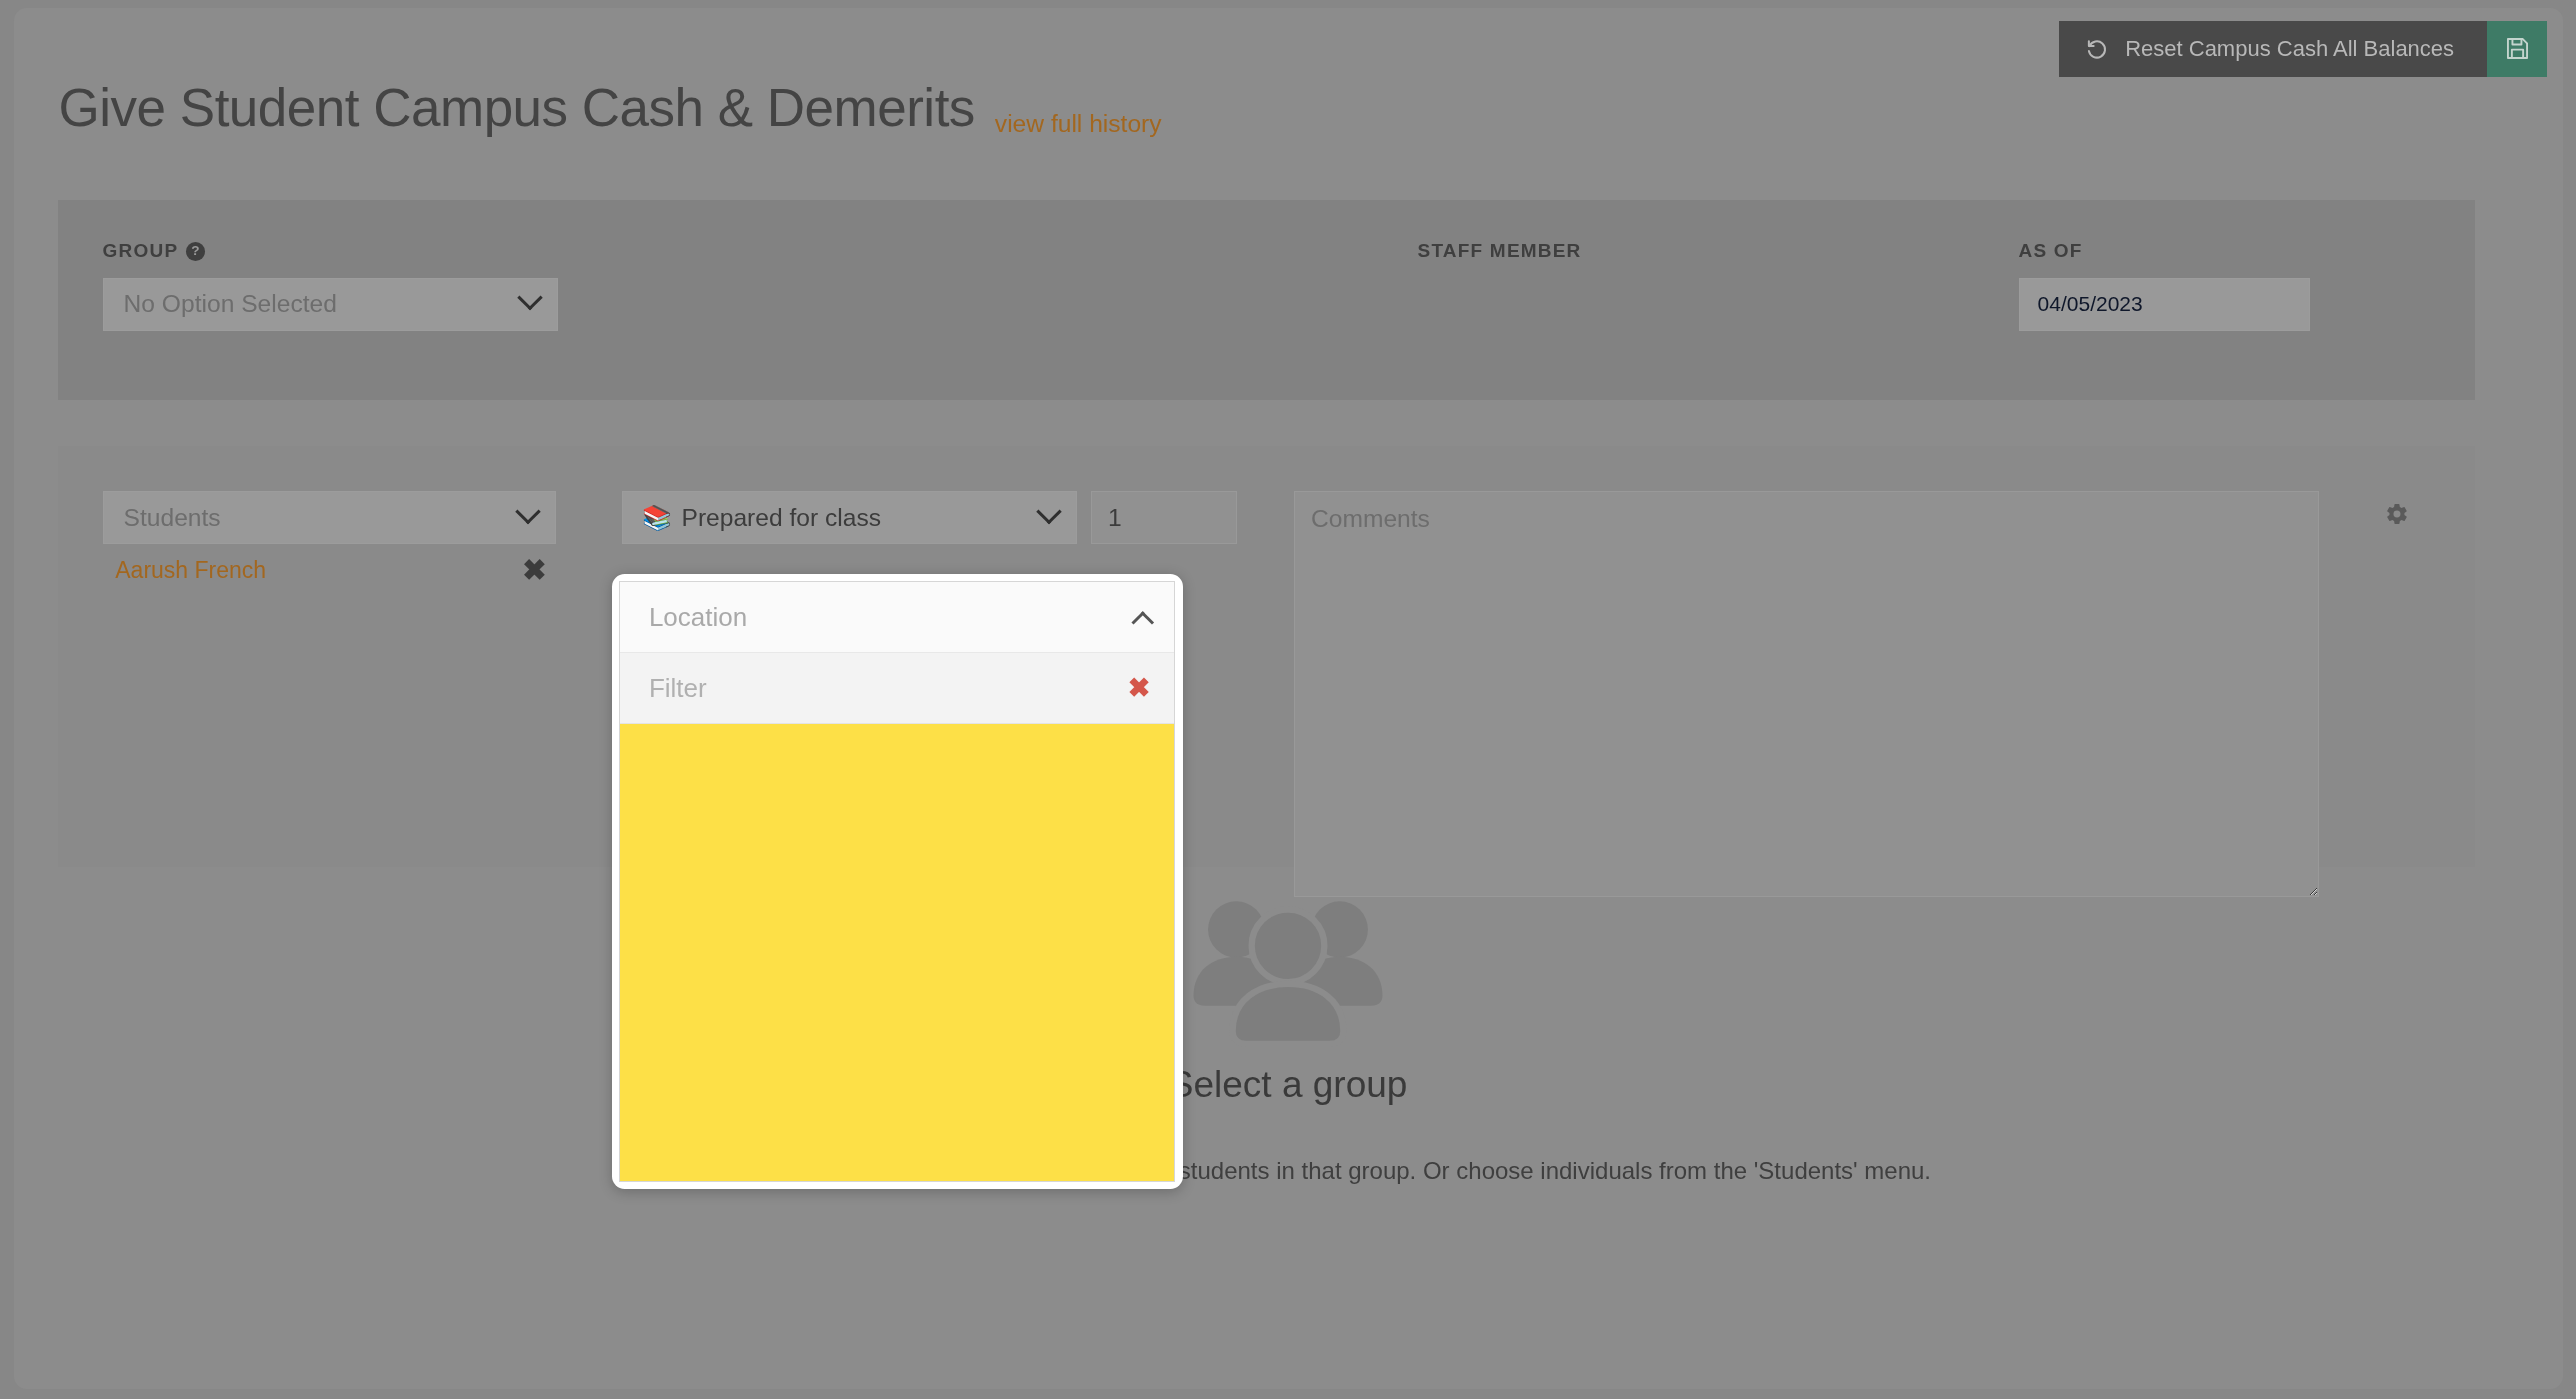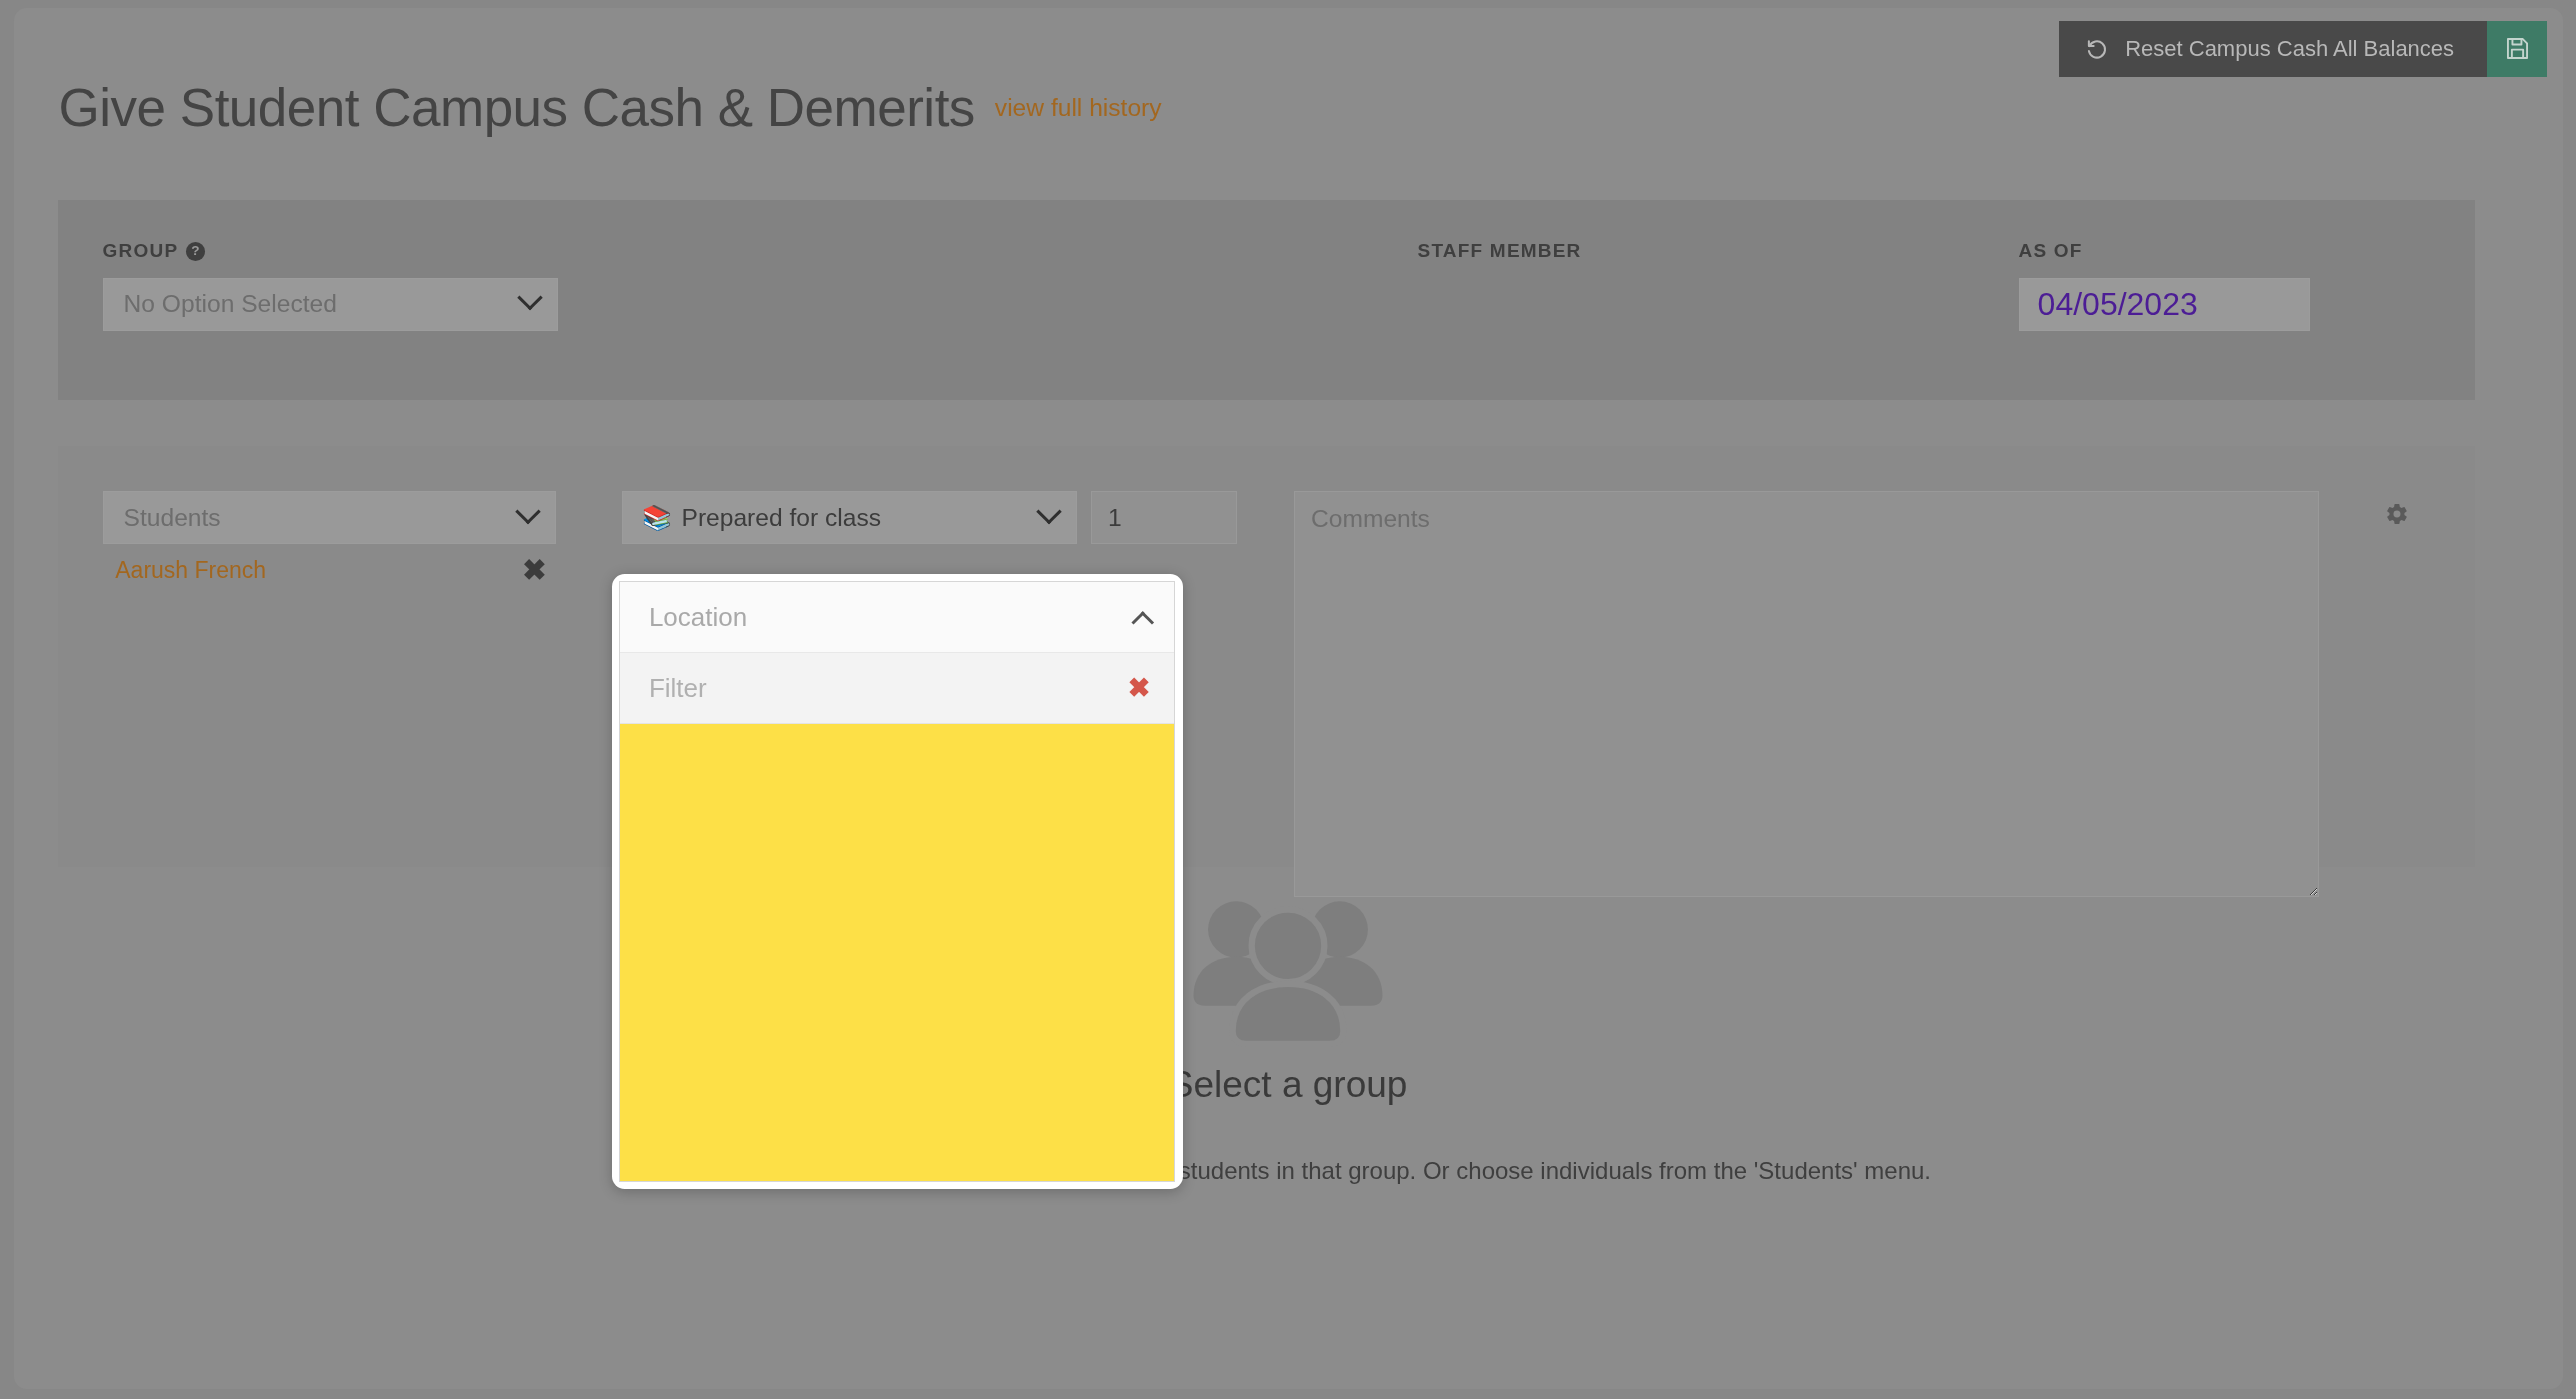--- a/index.html
+++ b/index.html
@@ -38,21 +38,21 @@
     left: 0; top: 0;
     width: 2549px;
     height: 195px;
   }
 
   #page-title-row {
     position: absolute;
     left: 45px;
     top: 69px;
     display: flex;
-    align-items: center;
+    align-items: flex-end;
     gap: 20px;
   }
 
   #page-title {
     font-size: 53px;
     font-weight: 400;
     color: #444444;
     letter-spacing: -0.5px;
     white-space: nowrap;
   }
@@ -167,22 +167,22 @@
     flex: none;
   }
 
   .text-box {
     height: 53px;
     background: #999999;
     border: 0.9px solid #9c9c9c;
     display: flex;
     align-items: center;
     padding: 0 18px;
-    font-size: 32px;
-    color: #4c1d95;
+    font-size: 21px;
+    color: #0f172a;
     cursor: text;
   }
 
   
   #entry-panel {
     position: absolute;
     left: 44px;
     top: 438px;
     width: 2417px;
     height: 421px;

